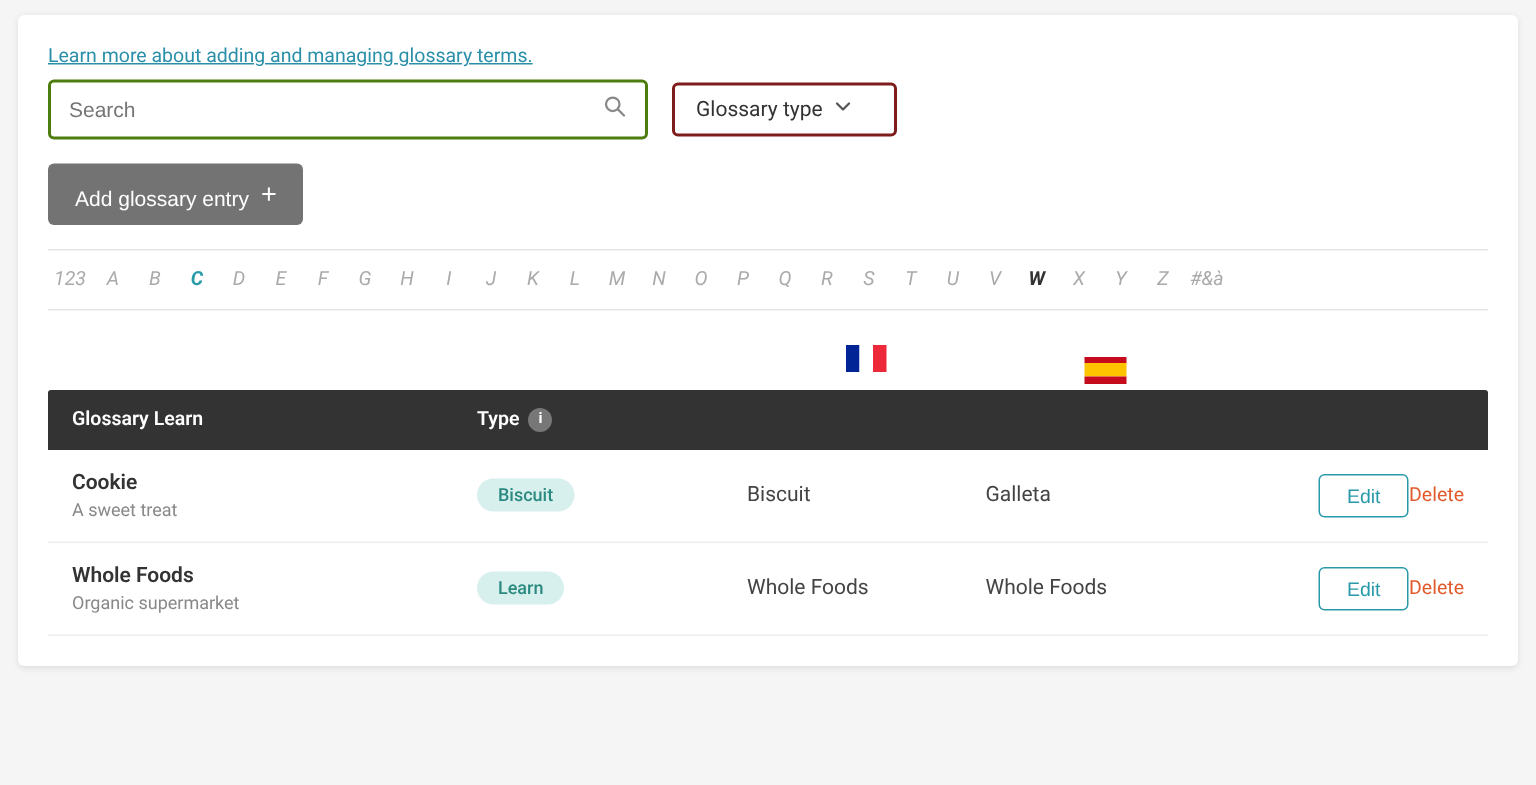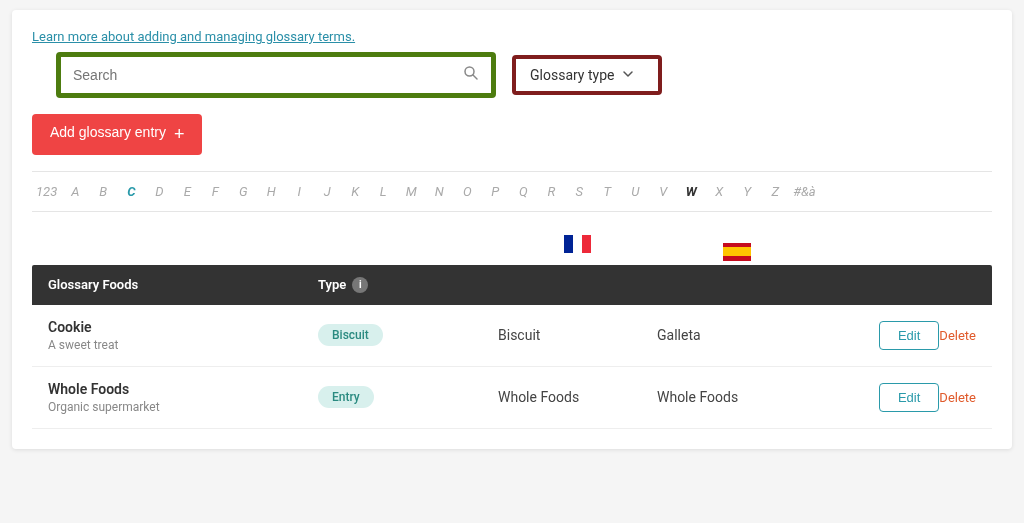--- a/index.html
+++ b/index.html
@@ -29,56 +29,55 @@
     }
     .toolbar {
       display: flex;
       align-items: center;
       gap: 16px;
       margin-bottom: 16px;
     }
     .search-box {
       display: flex;
       align-items: center;
-      border: 5px solid #4d7c0f;
+      border: 2px solid #4d7c0f;
       border-radius: 4px;
       padding: 8px 12px;
-      width: 440px;
-      background: #fff;
-      margin-left: 24px;
+      width: 400px;
+      background: #fff;
     }
     .search-box input {
       border: none;
       outline: none;
       flex: 1;
       font-size: 14px;
       color: #555;
     }
     .search-icon-svg {
       color: #888;
       font-size: 16px;
     }
     .glossary-type-dropdown {
       display: flex;
       align-items: center;
-      border: 4px solid #7f1d1d;
+      border: 2px solid #7f1d1d;
       border-radius: 4px;
       padding: 8px 14px;
       background: #fff;
       cursor: pointer;
       gap: 8px;
       font-size: 14px;
       color: #333;
       min-width: 150px;
     }
     .add-btn {
       display: flex;
-      align-items: flex-start;
+      align-items: flex-end;
       gap: 8px;
-      background: #ef4444;
+      background: #737373;
       color: #fff;
       border: none;
       border-radius: 4px;
       padding: 10px 18px;
       font-size: 14px;
       cursor: pointer;
       font-weight: 500;
     }
     .add-btn .plus {
       font-size: 18px;
@@ -317,21 +316,21 @@
           <span class="top"></span>
           <span class="mid"></span>
           <span class="bot"></span>
         </span>
       </span>
     </div>
     <div></div>
   </div>
 
   <div class="table-header">
-    <div>Glossary Foods</div>
+    <div>Glossary Learn</div>
     <div class="type-col">
       <span>Type</span>
       <span class="info-dot">i</span>
     </div>
     <div></div>
     <div></div>
     <div></div>
   </div>
 
   <div id="table-body">
@@ -349,21 +348,21 @@
         <button class="edit-btn">Edit</button>
         <a class="delete-link">Delete</a>
       </div>
     </div>
       <div class="table-row">
       <div class="entry-cell">
         <div class="entry-name">Whole Foods</div>
         <div class="entry-desc">Organic supermarket</div>
       </div>
       <div>
-        <span class="type-badge type-name">Entry</span>
+        <span class="type-badge type-name">Learn</span>
       </div>
       <div class="translation-cell">Whole Foods</div>
       <div class="translation-cell">Whole Foods</div>
       <div class="actions-cell">
         <button class="edit-btn">Edit</button>
         <a class="delete-link">Delete</a>
       </div>
     </div>
     </div>
 

